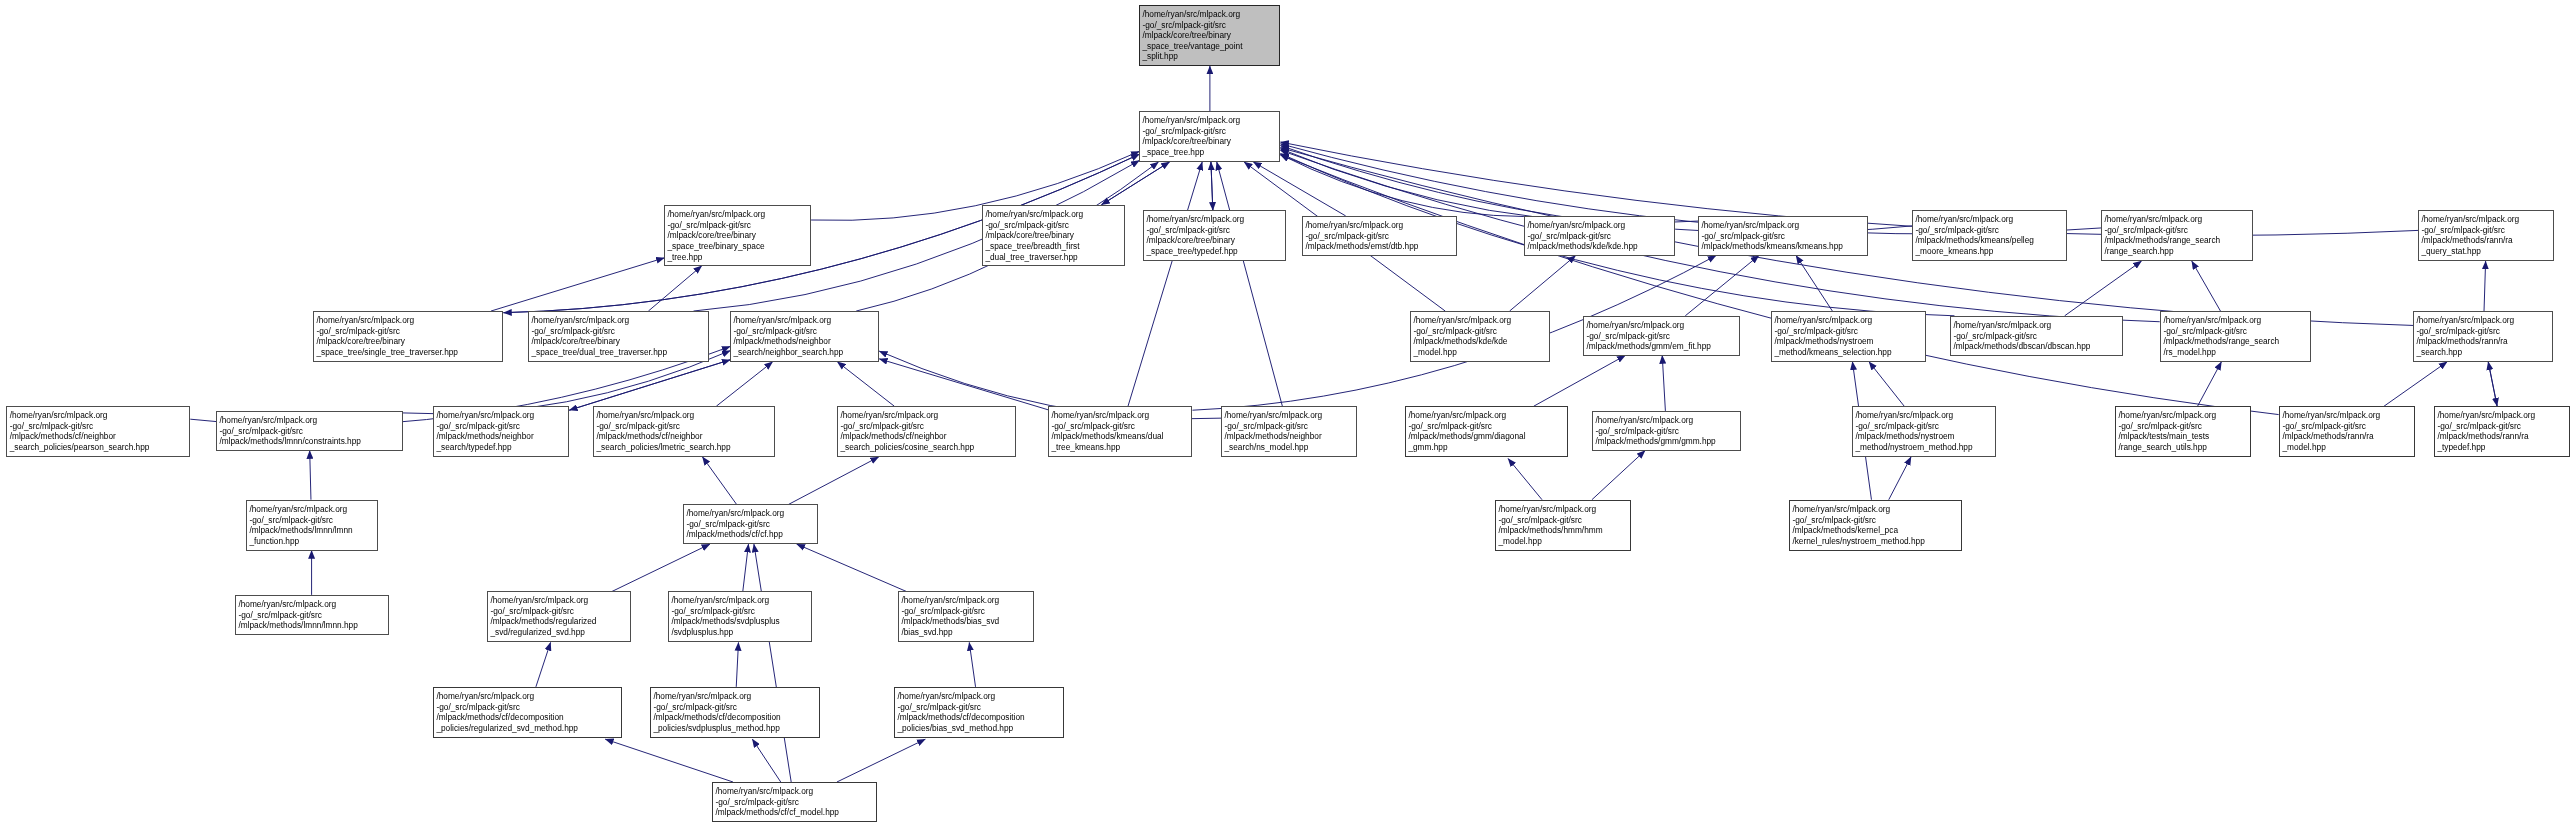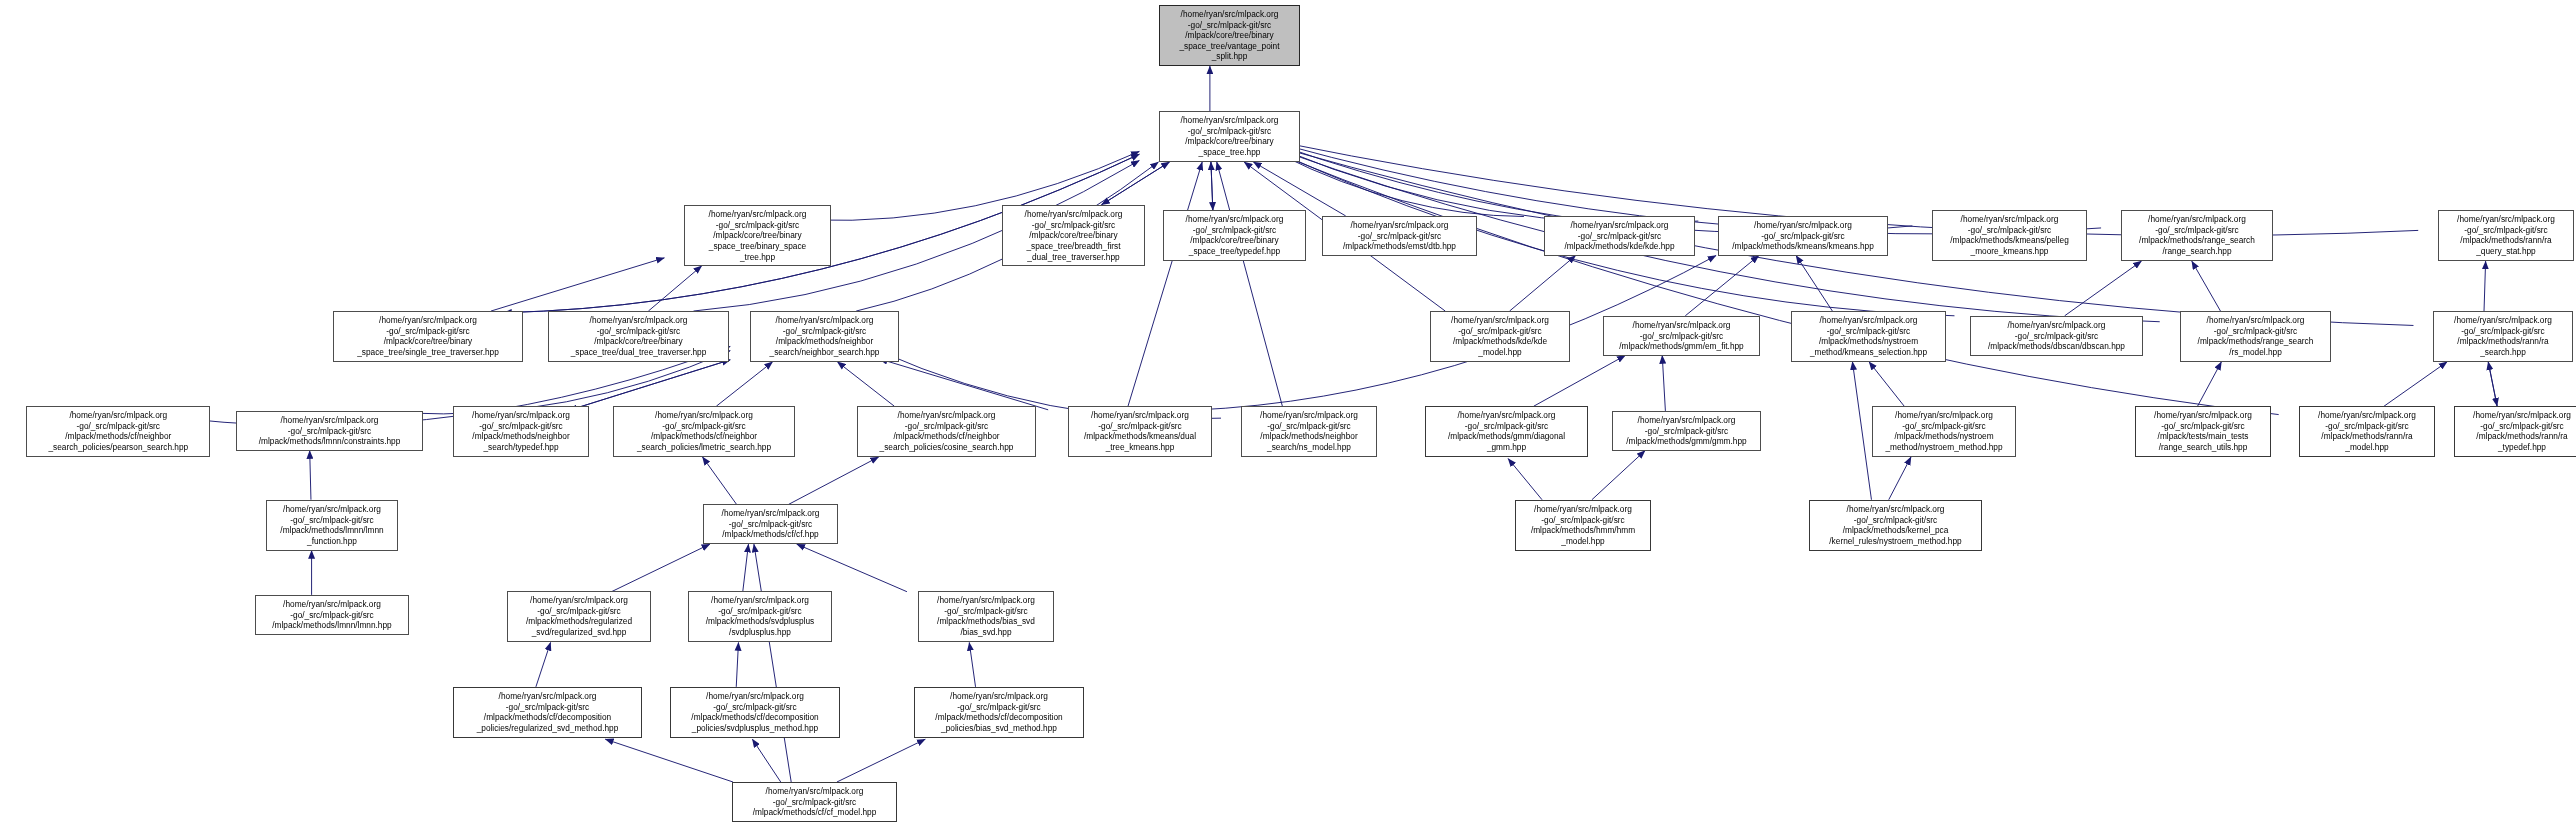--- a/index.html
+++ b/index.html
@@ -6,26 +6,24 @@
   #graph{position:relative;width:2576px;height:829px;background:#ffffff;overflow:hidden;}
   #edge-layer{position:absolute;left:0;top:0;width:2576px;height:829px;}
   .node{
     position:absolute;
     background:#ffffff;
     border:0.8px solid #4d4d4d;
     color:#000000;
     font-family:"Liberation Sans", sans-serif;
     font-size:8.3px;
     line-height:10.6px;
-    text-align:center;
     white-space:pre;
     padding:3.2px 2.4px;
     box-sizing:border-box;
     cursor:pointer;
-    margin-left:20px;
   }
   .node.root{background:#bfbfbf;border:1.3px solid #262626;}
   .node.thick{border-width:1.6px;border-color:#383838;}
 </style>
 </head>
 <body>
 
 <div id="graph">
   <svg id="edge-layer" width="2576" height="829" viewBox="0 0 3249 1045">
     <defs>

